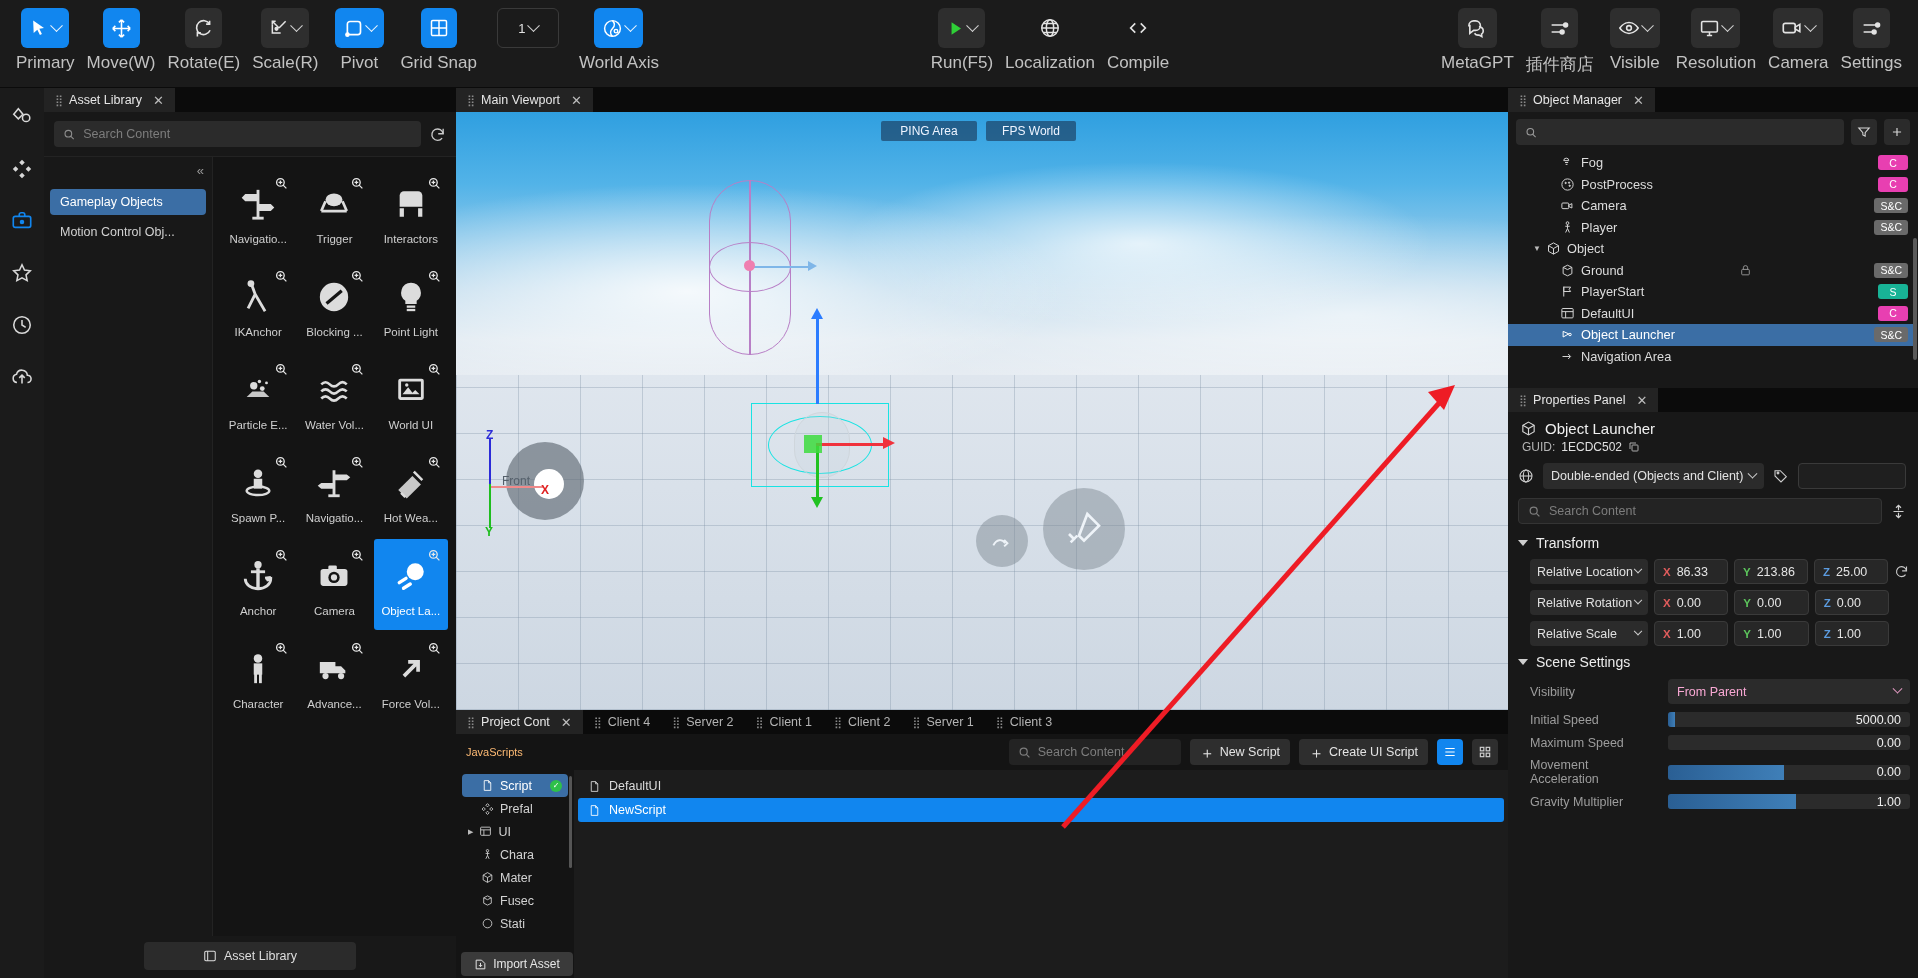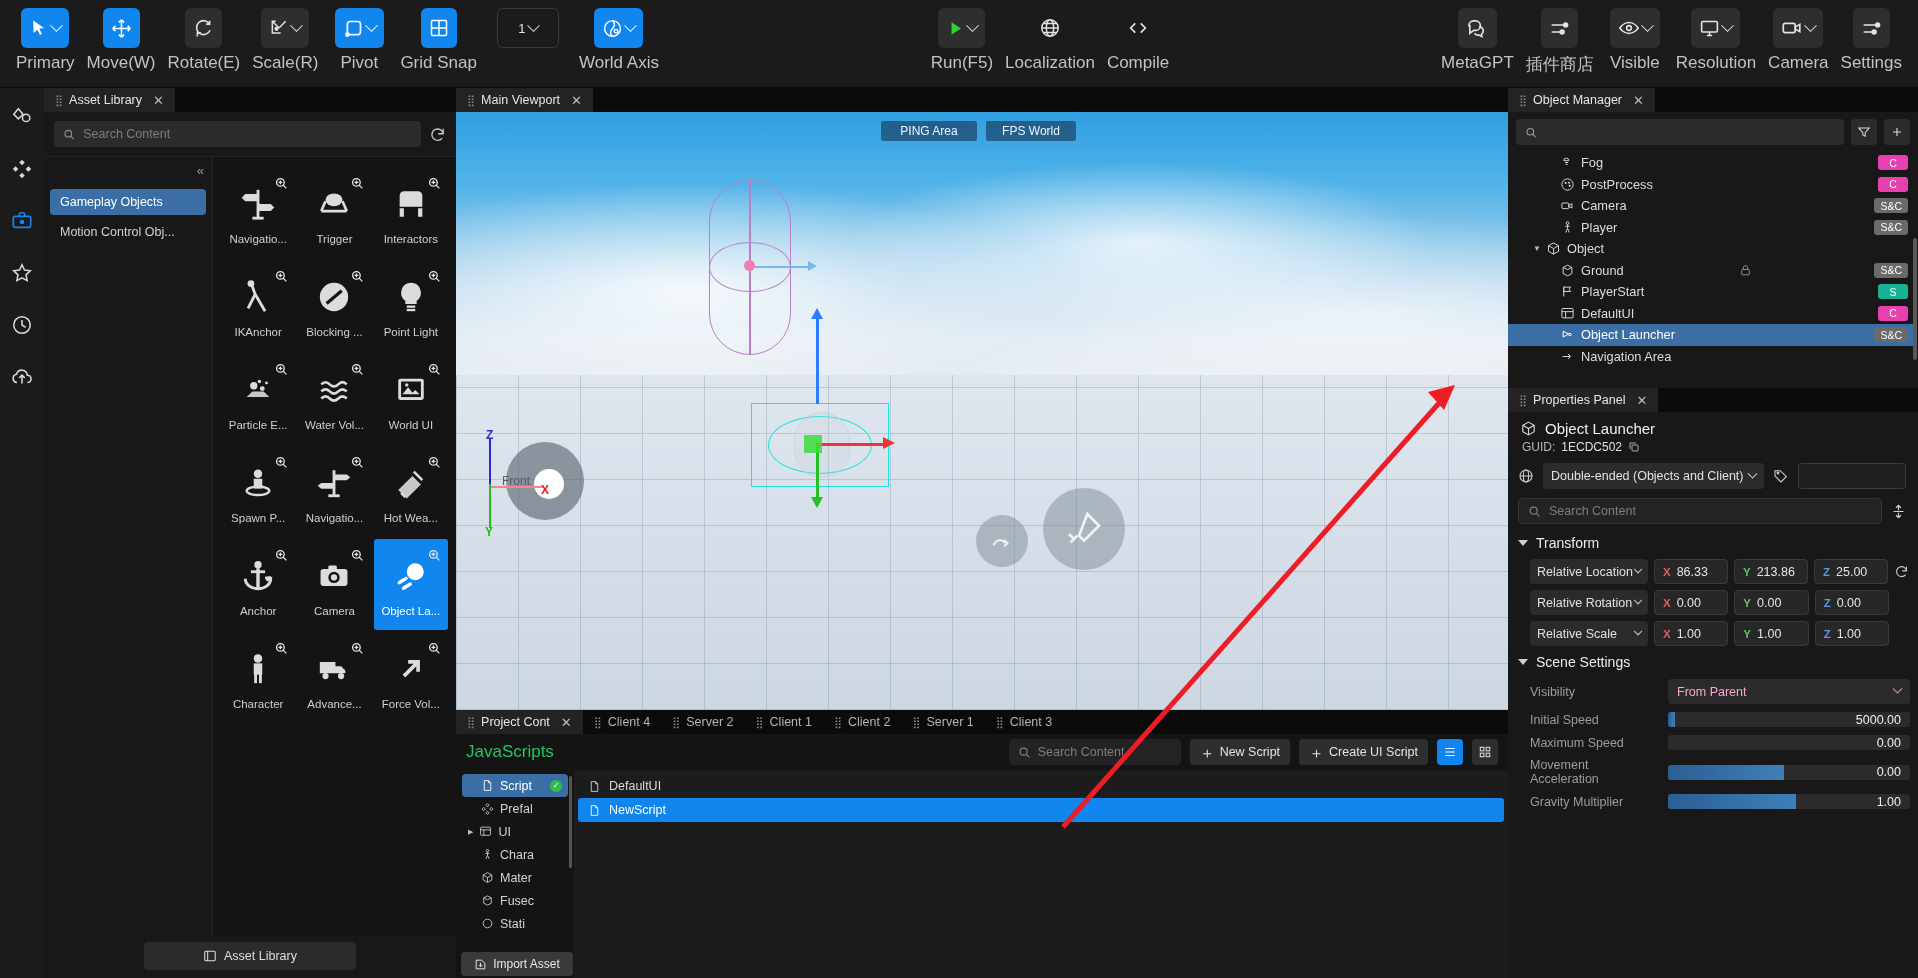--- a/index.html
+++ b/index.html
@@ -108,21 +108,21 @@
   .cap{ position:absolute; border:1.5px solid #b87fc6; border-radius:48% / 26%; }
   .gizmo-lbl{ position:absolute; font-size:12px; font-weight:bold; }
   .navball{ position:absolute; width:78px; height:78px; border-radius:50%; background:rgba(90,100,110,.62); }
   .vp-round{ position:absolute; width:72px; height:72px; border-radius:50%; background:rgba(120,130,140,.45);
              display:flex; align-items:center; justify-content:center; color:#e9eef4; }
 
   
   .bottom{ height:268px; flex:0 0 268px; background:#141414; display:flex; flex-direction:column; }
   .bp-tabbar{ height:24px; background:#0b0b0b; display:flex; overflow:hidden; }
   .bp-toolbar{ height:36px; display:flex; align-items:center; padding:0 10px; gap:9px; background:#141414; }
-  .bp-path{ color:#22c55e; font-size:17px; }
+  .bp-path{ color:#fdba74; font-size:11px; }
   .bp-grow{ flex:1; }
   .bp-search{ width:172px; height:26px; background:#232323; border-radius:4px; display:flex; align-items:center;
               gap:7px; padding:0 9px; color:#7d7d7d; font-size:12.5px; }
   .bp-btn{ height:26px; background:#2e2e2e; border-radius:4px; display:flex; align-items:center; gap:5px;
            padding:0 10px; font-size:12.5px; color:#e4e4e4; cursor:pointer; }
   .viewtog{ width:26px; height:26px; border-radius:4px; display:flex; align-items:center; justify-content:center; cursor:pointer; }
   .viewtog.on{ background:#1186ef; color:#fff; }
   .viewtog.off{ background:#2e2e2e; color:#cfcfcf; }
 
   .bp-body{ flex:1; display:flex; min-height:0; }

